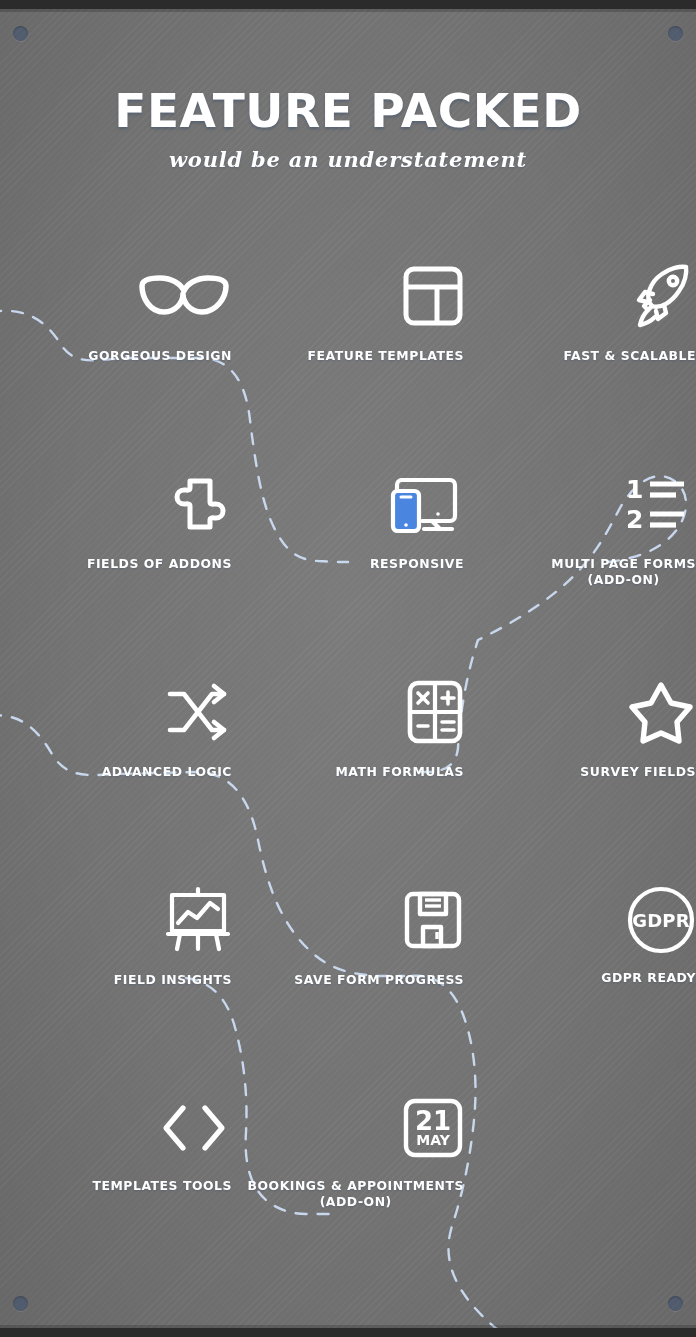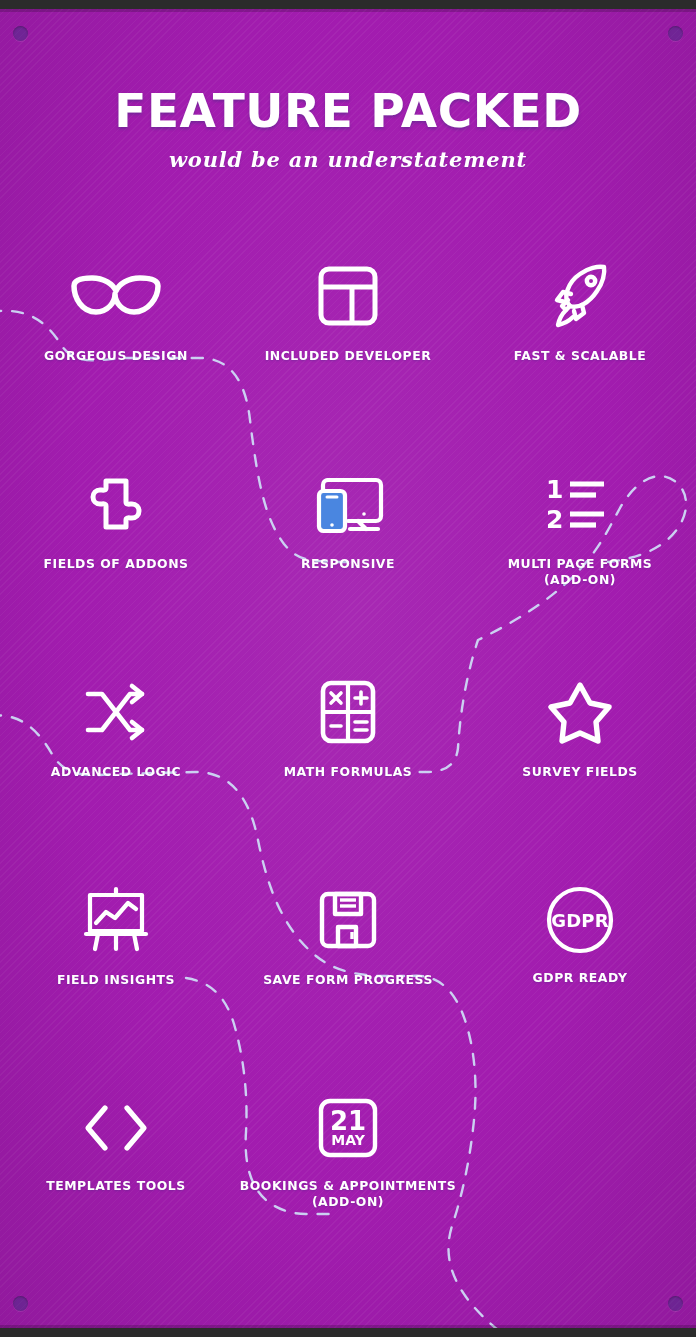--- a/index.html
+++ b/index.html
@@ -10,21 +10,21 @@
   body {
     font-family: "Liberation Sans", sans-serif;
     -webkit-font-smoothing: antialiased;
   }
 
   #page {
     position: relative;
     width: 696px;
     height: 1337px;
     overflow: hidden;
-    background: #a21caf;
+    background: #737373;
   }
 
   
   #texture {
     position: absolute;
     inset: 0;
     background-image: repeating-linear-gradient(
       135deg,
       rgba(255,255,255,0.045) 0px,
       rgba(255,255,255,0.045) 1px,
@@ -121,21 +121,21 @@
     width: 696px;
     z-index: 20;
     display: grid;
     grid-template-columns: repeat(3, 1fr);
     grid-auto-rows: 208px;
   }
   .cell {
     position: relative;
     display: flex;
     flex-direction: column;
-    align-items: center;
+    align-items: flex-end;
     justify-content: flex-start;
   }
   .icon-box {
     height: 76px;
     display: flex;
     align-items: center;
     justify-content: center;
   }
   .icon-box svg { display: block; overflow: visible; }
   .label {
@@ -246,21 +246,21 @@
     </div>
 
     <div class="cell r1">
       <div class="icon-box">
         <svg width="62" height="62" viewBox="0 0 62 62">
           <rect x="4" y="4" width="54" height="54" rx="8" ry="8" fill="none" stroke="#ffffff" stroke-width="5"></rect>
           <line x1="4" y1="22" x2="58" y2="22" stroke="#ffffff" stroke-width="5"></line>
           <line x1="35" y1="22" x2="35" y2="58" stroke="#ffffff" stroke-width="5"></line>
         </svg>
       </div>
-      <div class="label">INCLUDED DEVELOPER</div>
+      <div class="label">FEATURE TEMPLATES</div>
     </div>
 
     <div class="cell r1">
       <div class="icon-box">
         <svg width="68" height="68" viewBox="0 0 68 68">
           <g fill="none" stroke="#ffffff" stroke-width="4.4" stroke-linejoin="round" stroke-linecap="round">
             <path d="M24,44 C16,36 22,20 34,12 C42,6 52,4 58,5 C59,11 57,21 51,29
                      C43,41 32,47 24,44 Z"></path>
             <path d="M24,44 L20,48 L16,44 L22,38"></path>
             <path d="M25,32 L17,30 L11,38 L19,40"></path>

